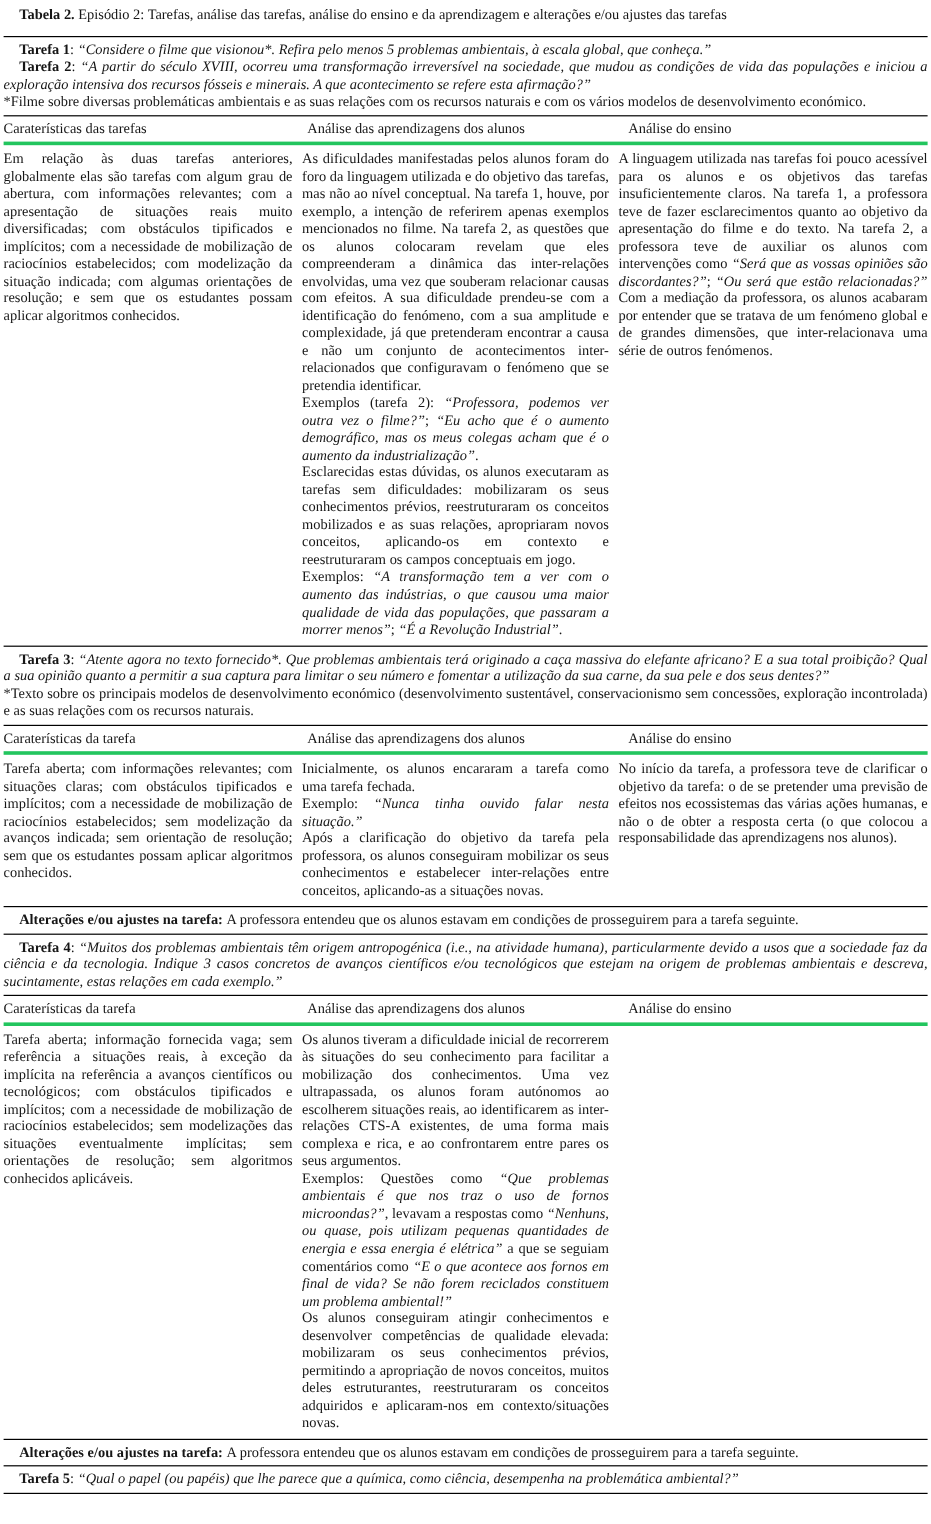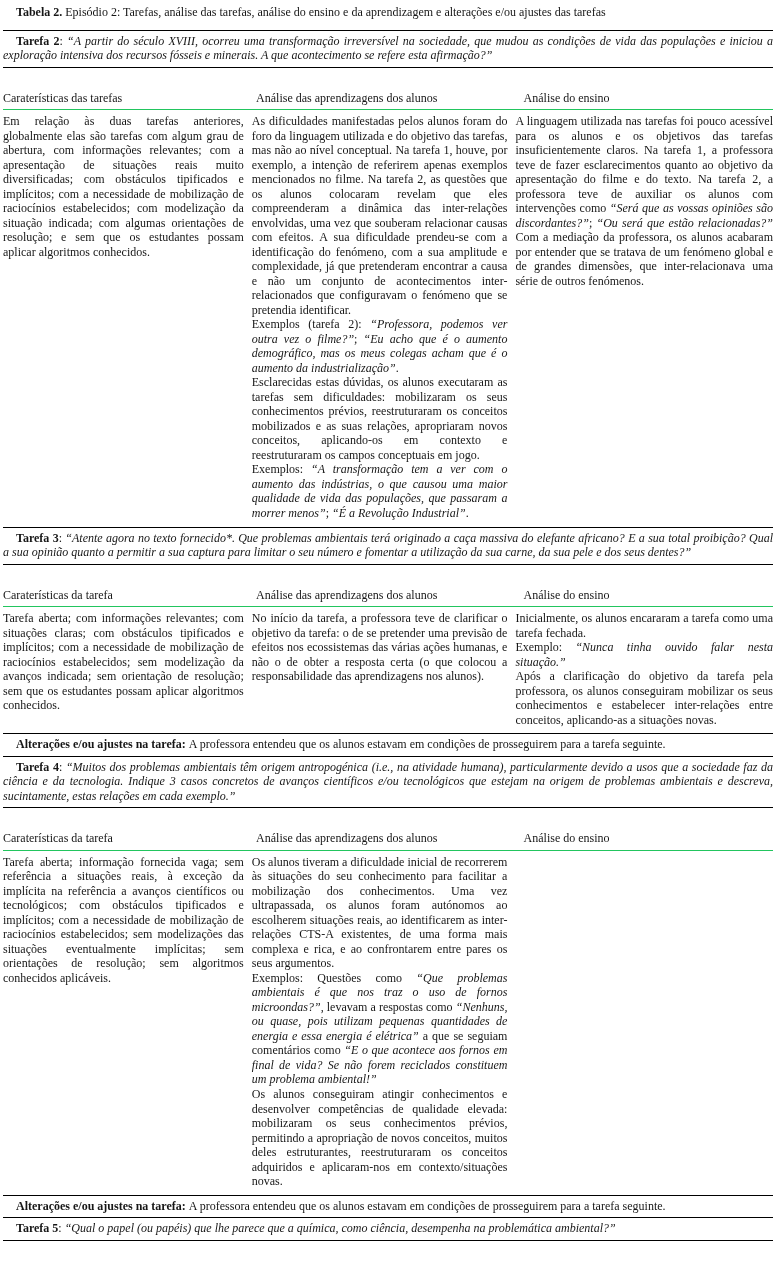--- a/index.html
+++ b/index.html
@@ -10,71 +10,74 @@
     font-size:12px; line-height:1.21; color:#161616;
   }
   .b { font-weight:bold;margin-left:13px; }
   .i { font-style:italic; }
   .title { margin:2px 0 10px 0; white-space:pre-wrap; }
   .sec { border-top:1.6px solid #000; }
   .task-head { padding:3px 0 4px 0; border-bottom:1px solid #000; }
   .task-head p { margin:0; text-align:justify; white-space:pre-wrap; }
   .colhead {
     display:grid; grid-template-columns: 243fr 258fr 260fr; column-gap:20px;
-    padding:3px 0 4px 0; border-bottom:1px solid #22c55e;margin-top:20px;
+    padding:3px 0 4px 0; border-bottom:3px solid #22c55e;
   }
   .bodyrow {
     display:grid; grid-template-columns: 243fr 258fr 260fr; column-gap:8px;
     padding:4px 0 6px 0;
   }
   .cell { text-align:justify; white-space:pre-wrap; hyphens:auto; -webkit-hyphens:auto; }
   .alter { border-top:1px solid #000; padding:3px 0 4px 0; }
   .alter p { margin:0; text-align:justify; white-space:pre-wrap; }
 </style>
 </head>
 <body>
 
 <div class="page">
 
   <p class="title"><span class="b">Tabela 2.</span><span> Episódio 2: Tarefas, análise das tarefas, análise do ensino e da aprendizagem e alterações e/ou ajustes das tarefas</span></p>
 
   <div class="sec">
     <div class="task-head">
+      <p><span class="b">Tarefa 1</span><span>: </span><span class="i">“Considere o filme que visionou*. Refira pelo menos 5 problemas ambientais, à escala global, que conheça.”</span></p>
       <p><span class="b">Tarefa 2</span><span>: </span><span class="i">“A partir do século XVIII, ocorreu uma transformação irreversível na sociedade, que mudou as condições de vida das populações e iniciou a exploração intensiva dos recursos fósseis e minerais. A que acontecimento se refere esta afirmação?”</span></p>
+      <p><span>*Filme sobre diversas problemáticas ambientais e as suas relações com os recursos naturais e com os vários modelos de desenvolvimento económico.</span></p>
     </div>
     <div class="colhead">
       <div>Caraterísticas das tarefas</div>
       <div>Análise das aprendizagens dos alunos</div>
       <div>Análise do ensino</div>
     </div>
     <div class="bodyrow">
       <div class="cell"><span>Em relação às duas tarefas anteriores, globalmente elas são tarefas com algum grau de abertura, com informações relevantes; com a apresentação de situações reais muito diversificadas; com obstáculos tipificados e implícitos; com a necessidade de mobilização de raciocínios estabelecidos; com modelização da situação indicada; com algumas orientações de resolução; e sem que os estudantes possam aplicar algoritmos conhecidos.</span></div>
       <div class="cell"><span>As dificuldades manifestadas pelos alunos foram do foro da linguagem utilizada e do objetivo das tarefas, mas não ao nível conceptual. Na tarefa 1, houve, por exemplo, a intenção de referirem apenas exemplos mencionados no filme. Na tarefa 2, as questões que os alunos colocaram revelam que eles compreenderam a dinâmica das inter-relações envolvidas, uma vez que souberam relacionar causas com efeitos. A sua dificuldade prendeu-se com a identificação do fenómeno, com a sua amplitude e complexidade, já que pretenderam encontrar a causa e não um conjunto de acontecimentos inter-relacionados que configuravam o fenómeno que se pretendia identificar.
 Exemplos (tarefa 2): </span><span class="i">“Professora, podemos ver outra vez o filme?”</span><span>; </span><span class="i">“Eu acho que é o aumento demográfico, mas os meus colegas acham que é o aumento da industrialização”</span><span>.
 Esclarecidas estas dúvidas, os alunos executaram as tarefas sem dificuldades: mobilizaram os seus conhecimentos prévios, reestruturaram os conceitos mobilizados e as suas relações, apropriaram novos conceitos, aplicando-os em contexto e reestruturaram os campos conceptuais em jogo.
 Exemplos: </span><span class="i">“A transformação tem a ver com o aumento das indústrias, o que causou uma maior qualidade de vida das populações, que passaram a morrer menos”</span><span>; </span><span class="i">“É a Revolução Industrial”</span><span>.</span></div>
       <div class="cell"><span>A linguagem utilizada nas tarefas foi pouco acessível para os alunos e os objetivos das tarefas insuficientemente claros. Na tarefa 1, a professora teve de fazer esclarecimentos quanto ao objetivo da apresentação do filme e do texto. Na tarefa 2, a professora teve de auxiliar os alunos com intervenções como </span><span class="i">“Será que as vossas opiniões são discordantes?”</span><span>; </span><span class="i">“Ou será que estão relacionadas?”</span><span> Com a mediação da professora, os alunos acabaram por entender que se tratava de um fenómeno global e de grandes dimensões, que inter-relacionava uma série de outros fenómenos.</span></div>
     </div>
   </div>
 
   <div class="sec">
     <div class="task-head">
       <p><span class="b">Tarefa 3</span><span>: </span><span class="i">“Atente agora no texto fornecido*. Que problemas ambientais terá originado a caça massiva do elefante africano? E a sua total proibição? Qual a sua opinião quanto a permitir a sua captura para limitar o seu número e fomentar a utilização da sua carne, da sua pele e dos seus dentes?”</span></p>
+      <p><span>*Texto sobre os principais modelos de desenvolvimento económico (desenvolvimento sustentável, conservacionismo sem concessões, exploração incontrolada) e as suas relações com os recursos naturais.</span></p>
     </div>
     <div class="colhead">
       <div>Caraterísticas da tarefa</div>
       <div>Análise das aprendizagens dos alunos</div>
       <div>Análise do ensino</div>
     </div>
     <div class="bodyrow">
       <div class="cell"><span>Tarefa aberta; com informações relevantes; com situações claras; com obstáculos tipificados e implícitos; com a necessidade de mobilização de raciocínios estabelecidos; sem modelização da avanços indicada; sem orientação de resolução; sem que os estudantes possam aplicar algoritmos conhecidos.</span></div>
-      <div class="cell"><span>No início da tarefa, a professora teve de clarificar o objetivo da tarefa: o de se pretender uma previsão de efeitos nos ecossistemas das várias ações humanas, e não o de obter a resposta certa (o que colocou a responsabilidade das aprendizagens nos alunos).</span></div>
       <div class="cell"><span>Inicialmente, os alunos encararam a tarefa como uma tarefa fechada.
 Exemplo: </span><span class="i">“Nunca tinha ouvido falar nesta situação.”</span><span>
 Após a clarificação do objetivo da tarefa pela professora, os alunos conseguiram mobilizar os seus conhecimentos e estabelecer inter-relações entre conceitos, aplicando-as a situações novas.</span></div>
+      <div class="cell"><span>No início da tarefa, a professora teve de clarificar o objetivo da tarefa: o de se pretender uma previsão de efeitos nos ecossistemas das várias ações humanas, e não o de obter a resposta certa (o que colocou a responsabilidade das aprendizagens nos alunos).</span></div>
     </div>
     <div class="alter">
       <p><span class="b">Alterações e/ou ajustes na tarefa: </span><span>A professora entendeu que os alunos estavam em condições de prosseguirem para a tarefa seguinte.</span></p>
     </div>
   </div>
 
   <div class="sec">
     <div class="task-head">
       <p><span class="b">Tarefa 4</span><span>: </span><span class="i">“Muitos dos problemas ambientais têm origem antropogénica (i.e., na atividade humana), particularmente devido a usos que a sociedade faz da ciência e da tecnologia. Indique 3 casos concretos de avanços científicos e/ou tecnológicos que estejam na origem de problemas ambientais e descreva, sucintamente, estas relações em cada exemplo.”</span></p>
     </div>

